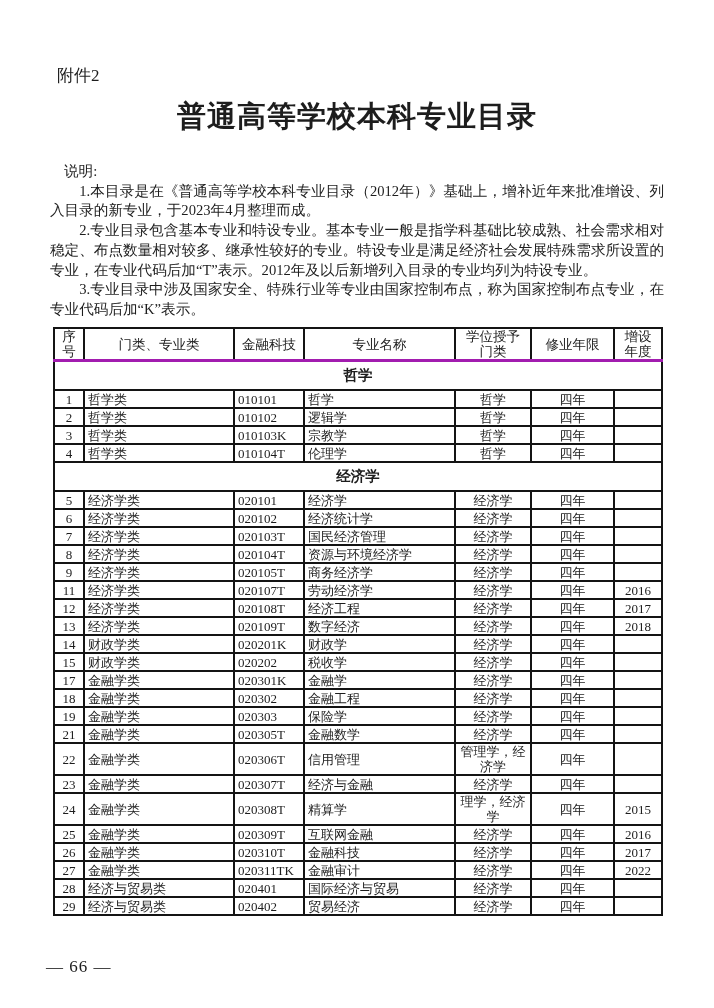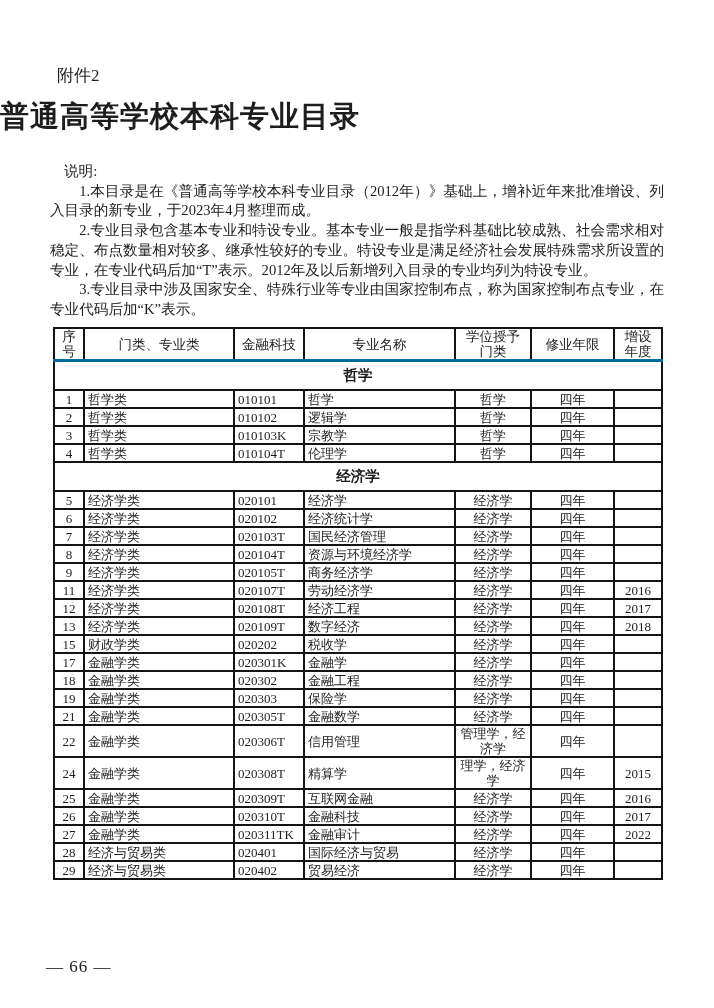--- a/index.html
+++ b/index.html
@@ -10,21 +10,21 @@
     font-family:"Liberation Serif","DejaVu Serif",serif;
     color:#1d1d1d;
     overflow:hidden;
   }
   .attachment {
     position:absolute; left:57px; top:64px;
     font-size:17px;
   }
   .doc-title {
     position:absolute; left:0; right:0; top:97px;
-    text-align:left;
+    text-align:center;
     font-size:29px; font-weight:bold;
     letter-spacing:1px;
   }
   .notes {
     position:absolute; left:50px; top:162px; width:614px;
     font-size:14.6px; line-height:19.7px;
     text-align:justify;
   }
   .notes p { margin:0; text-indent:2em; }
   .notes p.heading { text-indent:0;margin-left:14px; }
@@ -40,21 +40,21 @@
     font-size:13px;
     line-height:15px;
     text-align:center;
     vertical-align:middle;
     font-weight:normal;
     overflow:hidden;
   }
   .catalog thead th {
     font-size:13.5px;
     height:30px;
-    border-bottom:3px solid #0369a1;
+    border-bottom:3px solid #a21caf;
   }
   .catalog tr.data-row td { height:16px; }
   .catalog td.left { text-align:left; }
   .catalog td.degree { word-break:break-all; }
   .catalog tr.section-row td {
     height:27px;
     font-size:14.5px;
     font-weight:bold;
   }
   .page-number {
@@ -206,20 +206,29 @@
       <tr class="data-row">
         <td>13</td>
         <td class="left">经济学类</td>
         <td class="left">020109T</td>
         <td class="left">数字经济</td>
         <td class="degree">经济学</td>
         <td>四年</td>
         <td>2018</td>
       </tr>
       <tr class="data-row">
+        <td>14</td>
+        <td class="left">财政学类</td>
+        <td class="left">020201K</td>
+        <td class="left">财政学</td>
+        <td class="degree">经济学</td>
+        <td>四年</td>
+        <td></td>
+      </tr>
+      <tr class="data-row">
         <td>15</td>
         <td class="left">财政学类</td>
         <td class="left">020202</td>
         <td class="left">税收学</td>
         <td class="degree">经济学</td>
         <td>四年</td>
         <td></td>
       </tr>
       <tr class="data-row">
         <td>17</td>
@@ -260,20 +269,29 @@
       <tr class="data-row">
         <td>22</td>
         <td class="left">金融学类</td>
         <td class="left">020306T</td>
         <td class="left">信用管理</td>
         <td class="degree">管理学，经济学</td>
         <td>四年</td>
         <td></td>
       </tr>
       <tr class="data-row">
+        <td>23</td>
+        <td class="left">金融学类</td>
+        <td class="left">020307T</td>
+        <td class="left">经济与金融</td>
+        <td class="degree">经济学</td>
+        <td>四年</td>
+        <td></td>
+      </tr>
+      <tr class="data-row">
         <td>24</td>
         <td class="left">金融学类</td>
         <td class="left">020308T</td>
         <td class="left">精算学</td>
         <td class="degree">理学，经济学</td>
         <td>四年</td>
         <td>2015</td>
       </tr>
       <tr class="data-row">
         <td>25</td>

